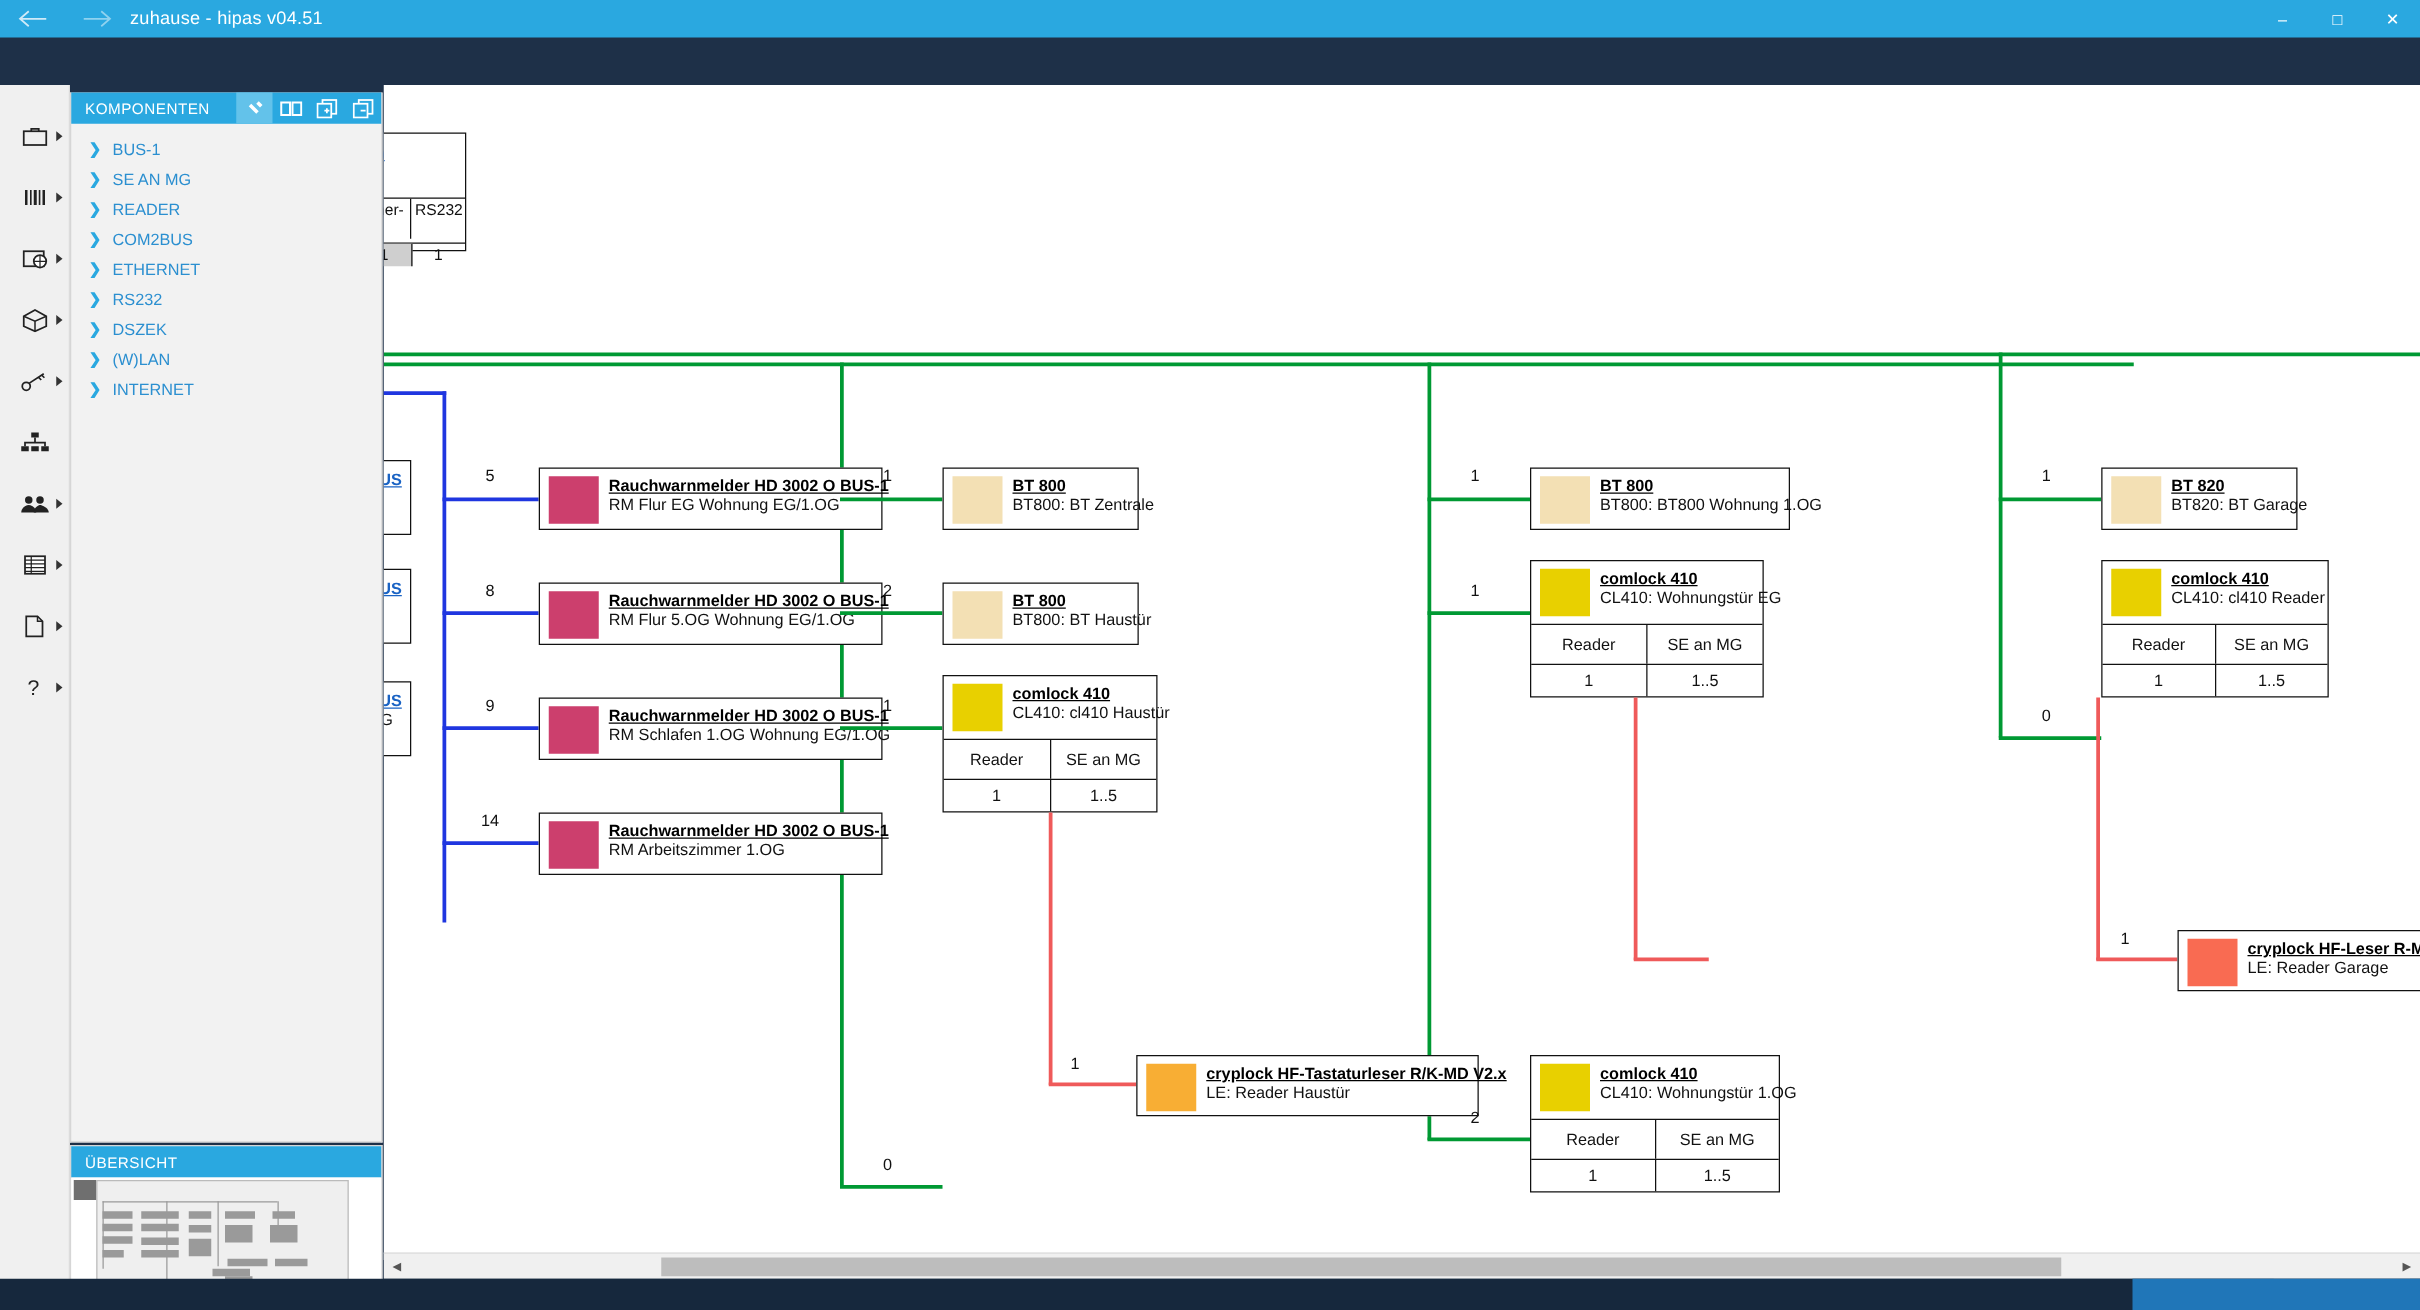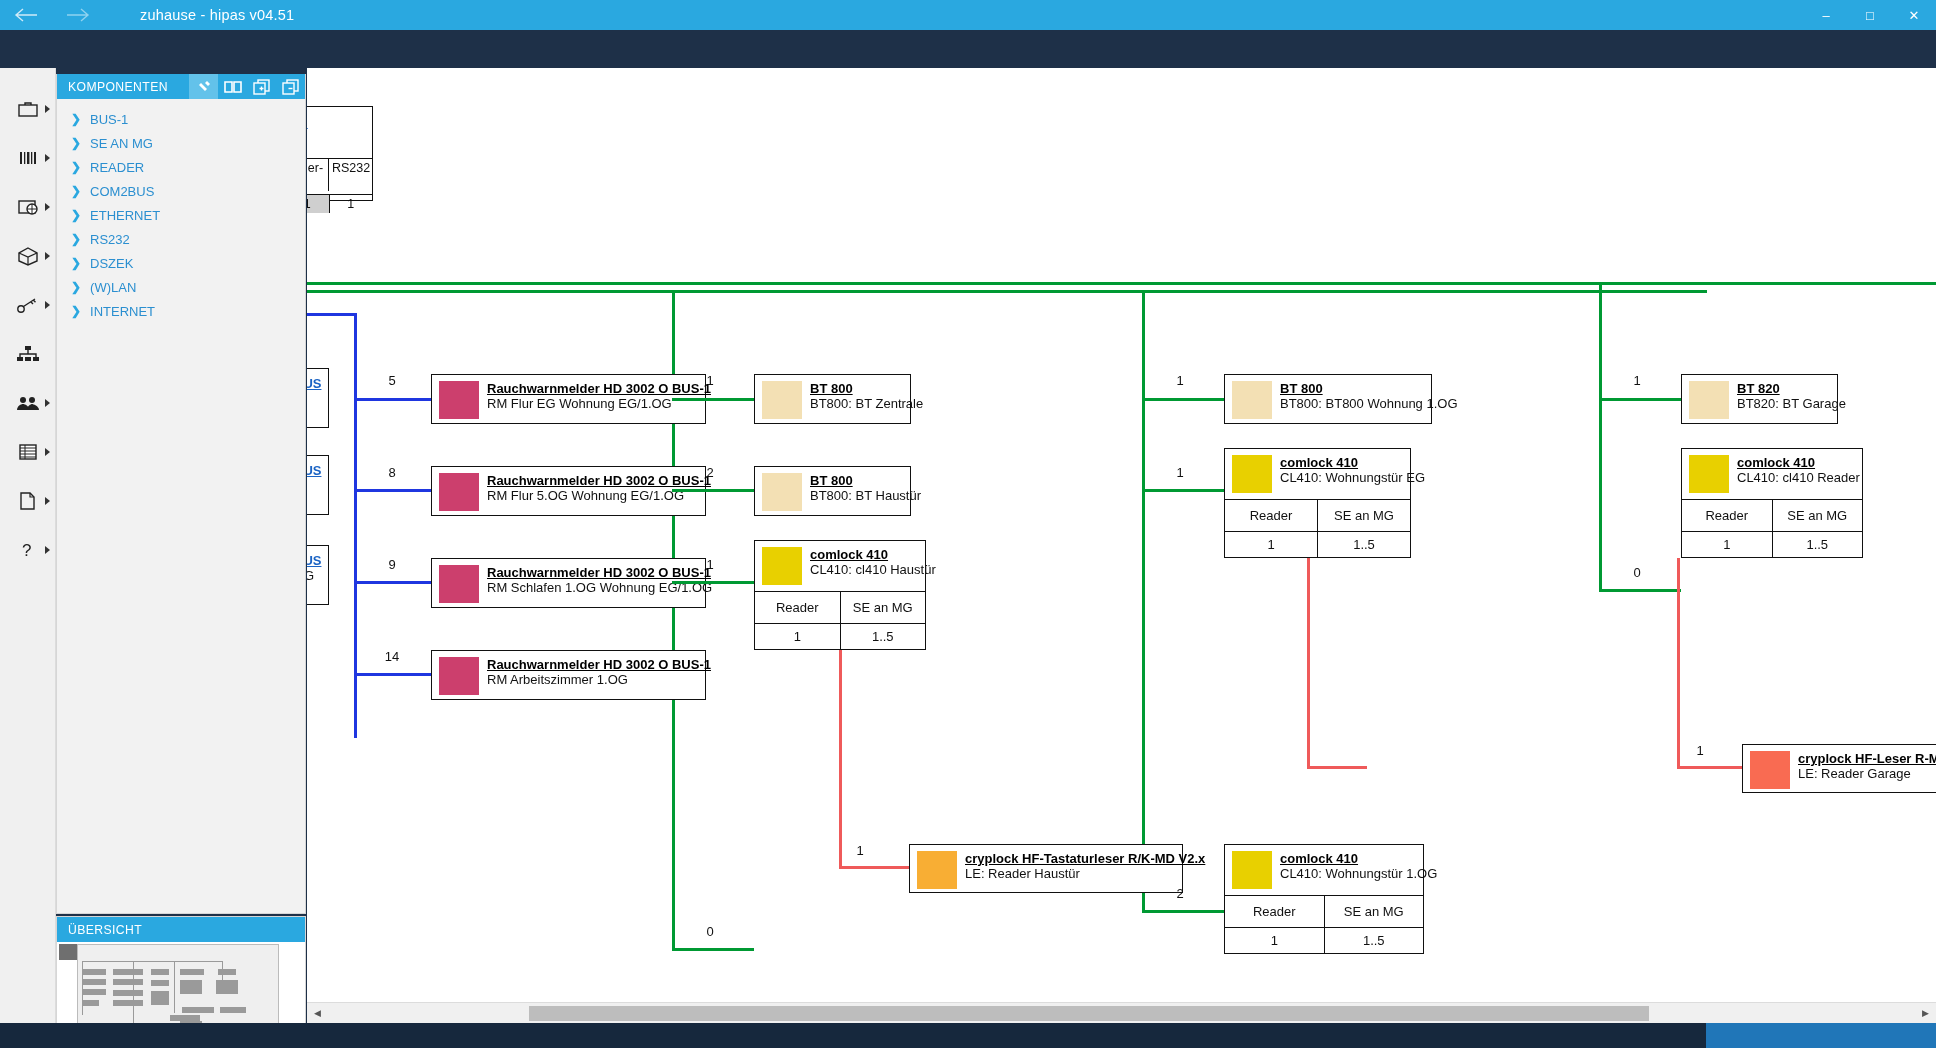--- a/index.html
+++ b/index.html
@@ -16,21 +16,21 @@
   .titlebar{
     position:absolute; left:0; top:0; width:1936px; height:30px;
     background:#2aa8e0; display:flex; align-items:center;
   }
   .nav-btn{
     width:52px; height:30px; display:flex; align-items:center; justify-content:center;
     color:#b9e4f7;
   }
   .nav-btn svg{ display:block; }
   .win-title{
-    margin-left:36px; color:#ffffff; font-size:14.5px; letter-spacing:.2px;
+    color:#ffffff; font-size:14.5px; letter-spacing:.2px;
   }
   .win-ctrls{ position:absolute; right:0; top:0; height:30px; display:flex; }
   .win-ctrl{
     width:44px; height:30px; display:flex; align-items:center; justify-content:center;
     color:#ffffff;
   }
 
   
   .header{
     position:absolute; left:0; top:30px; width:1936px; height:38px;

